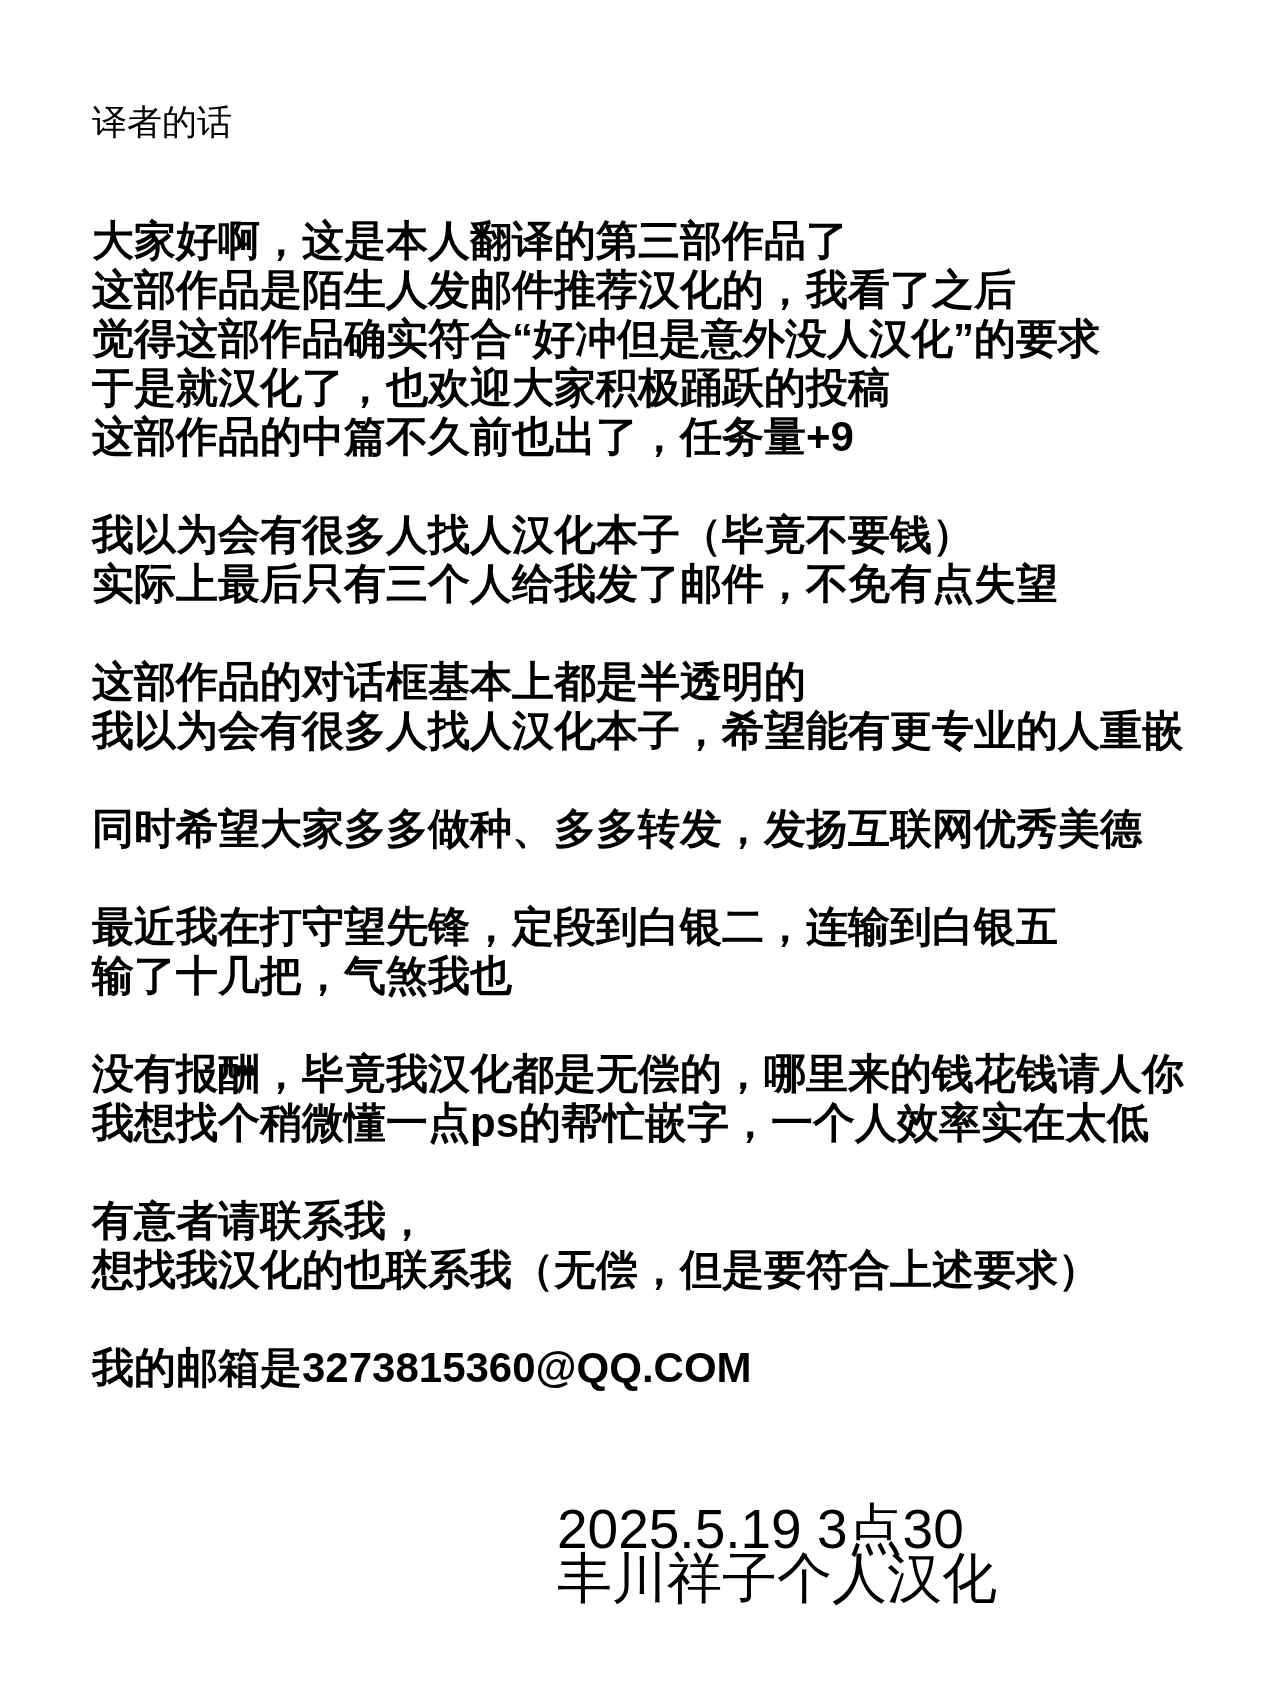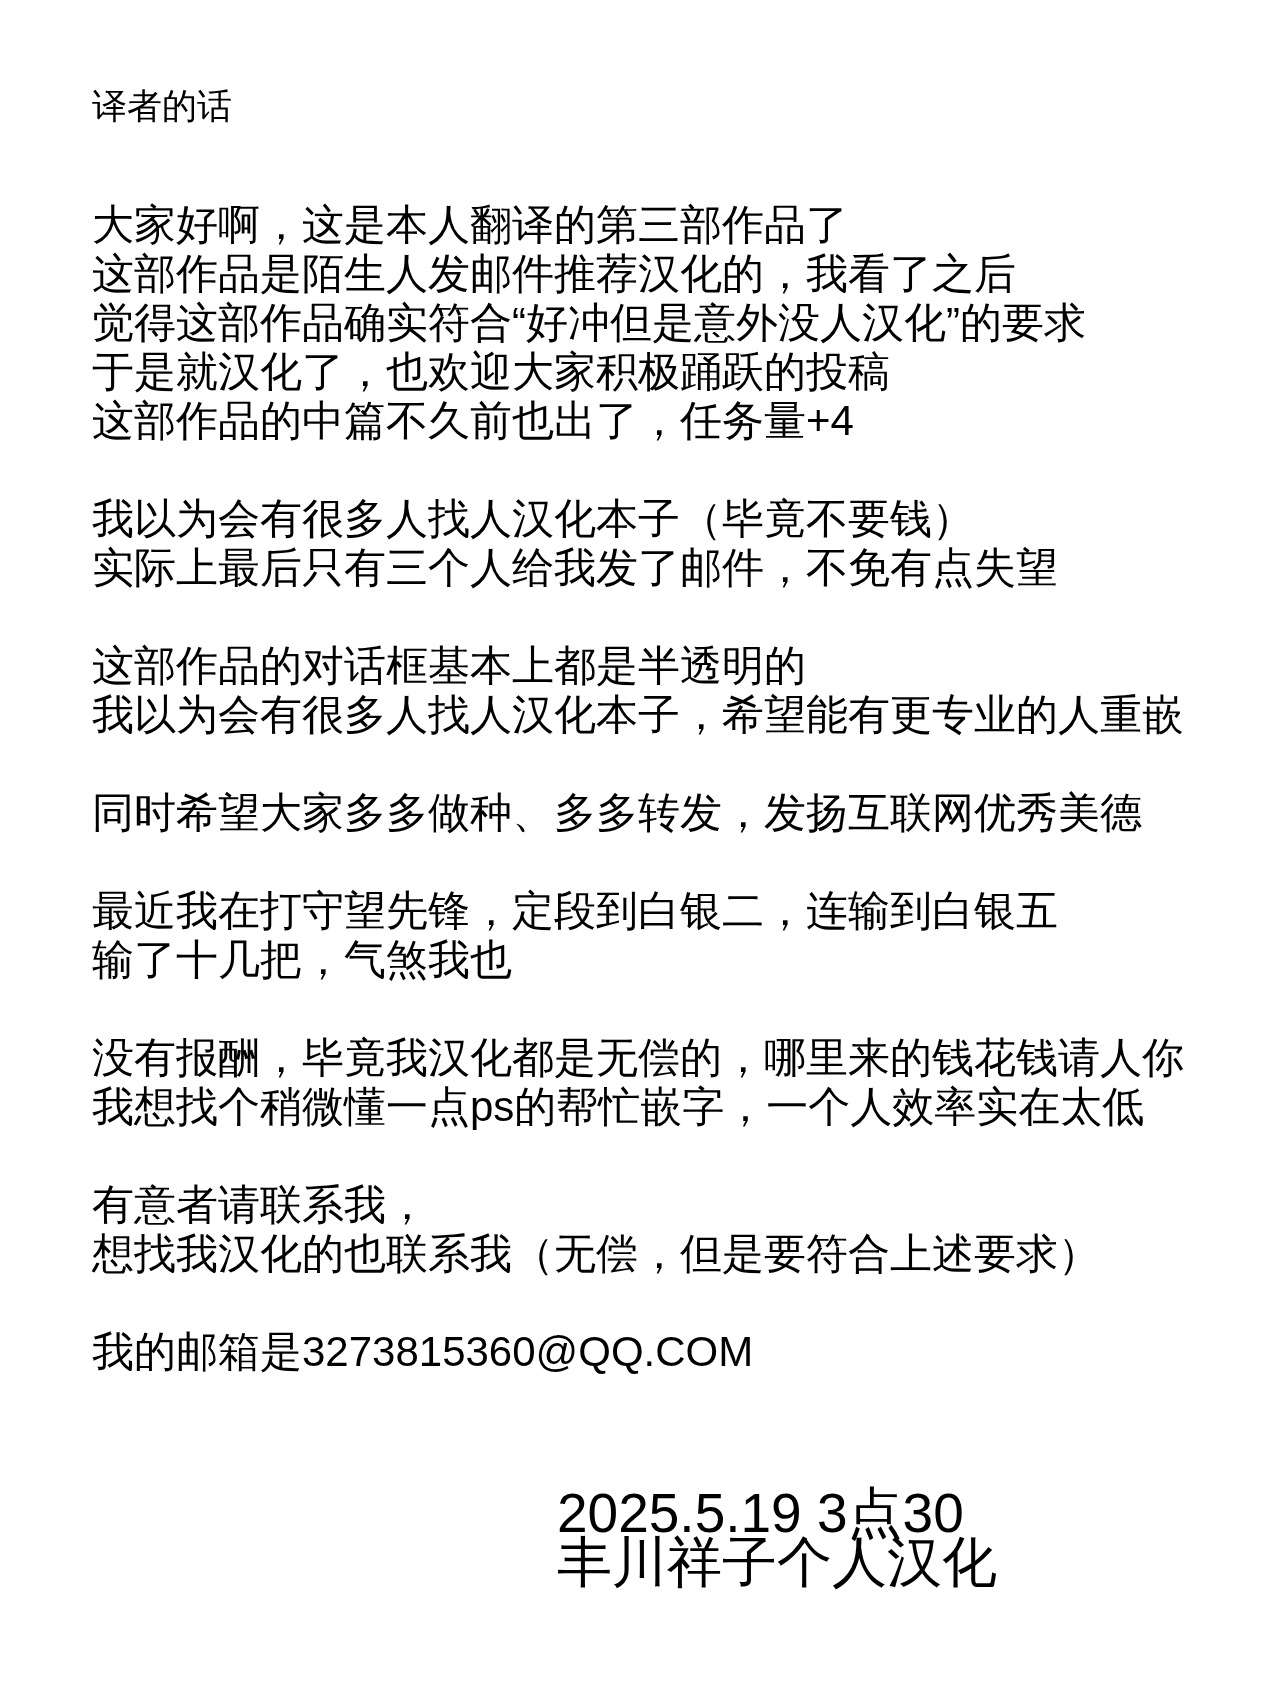--- a/index.html
+++ b/index.html
@@ -13,28 +13,28 @@
     color: #000000;
     font-family: "Liberation Sans", "DejaVu Sans", sans-serif;
     overflow: hidden;
   }
   .doc {
     padding: 88px 30px 0 92px;
   }
   .doc-title {
     font-size: 35px;
     line-height: 36px;
-    margin: 0 0 76px 0;
+    margin: 16px 0 76px 0;
     font-weight: 400;
   }
   .para {
     font-size: 42px;
     line-height: 49px;
     margin: 0 0 49px 0;
-    font-weight: 400;
+    font-weight: 700;
     white-space: nowrap;
   }
   .line {
     height: 49px;
   }
   .signoff {
     margin: 113px 0 0 465px;
     font-size: 55px;
     line-height: 49px;
     white-space: nowrap;
@@ -45,21 +45,21 @@
 
 <div class="doc">
 
   <div class="doc-title">译者的话</div>
 
   <div class="para">
     <div class="line">大家好啊，这是本人翻译的第三部作品了</div>
     <div class="line">这部作品是陌生人发邮件推荐汉化的，我看了之后</div>
     <div class="line">觉得这部作品确实符合“好冲但是意外没人汉化”的要求</div>
     <div class="line">于是就汉化了，也欢迎大家积极踊跃的投稿</div>
-    <div class="line">这部作品的中篇不久前也出了，任务量+4</div>
+    <div class="line">这部作品的中篇不久前也出了，任务量+9</div>
   </div>
 
   <div class="para">
     <div class="line">我以为会有很多人找人汉化本子（毕竟不要钱）</div>
     <div class="line">实际上最后只有三个人给我发了邮件，不免有点失望</div>
   </div>
 
   <div class="para">
     <div class="line">这部作品的对话框基本上都是半透明的</div>
     <div class="line">我以为会有很多人找人汉化本子，希望能有更专业的人重嵌</div>

